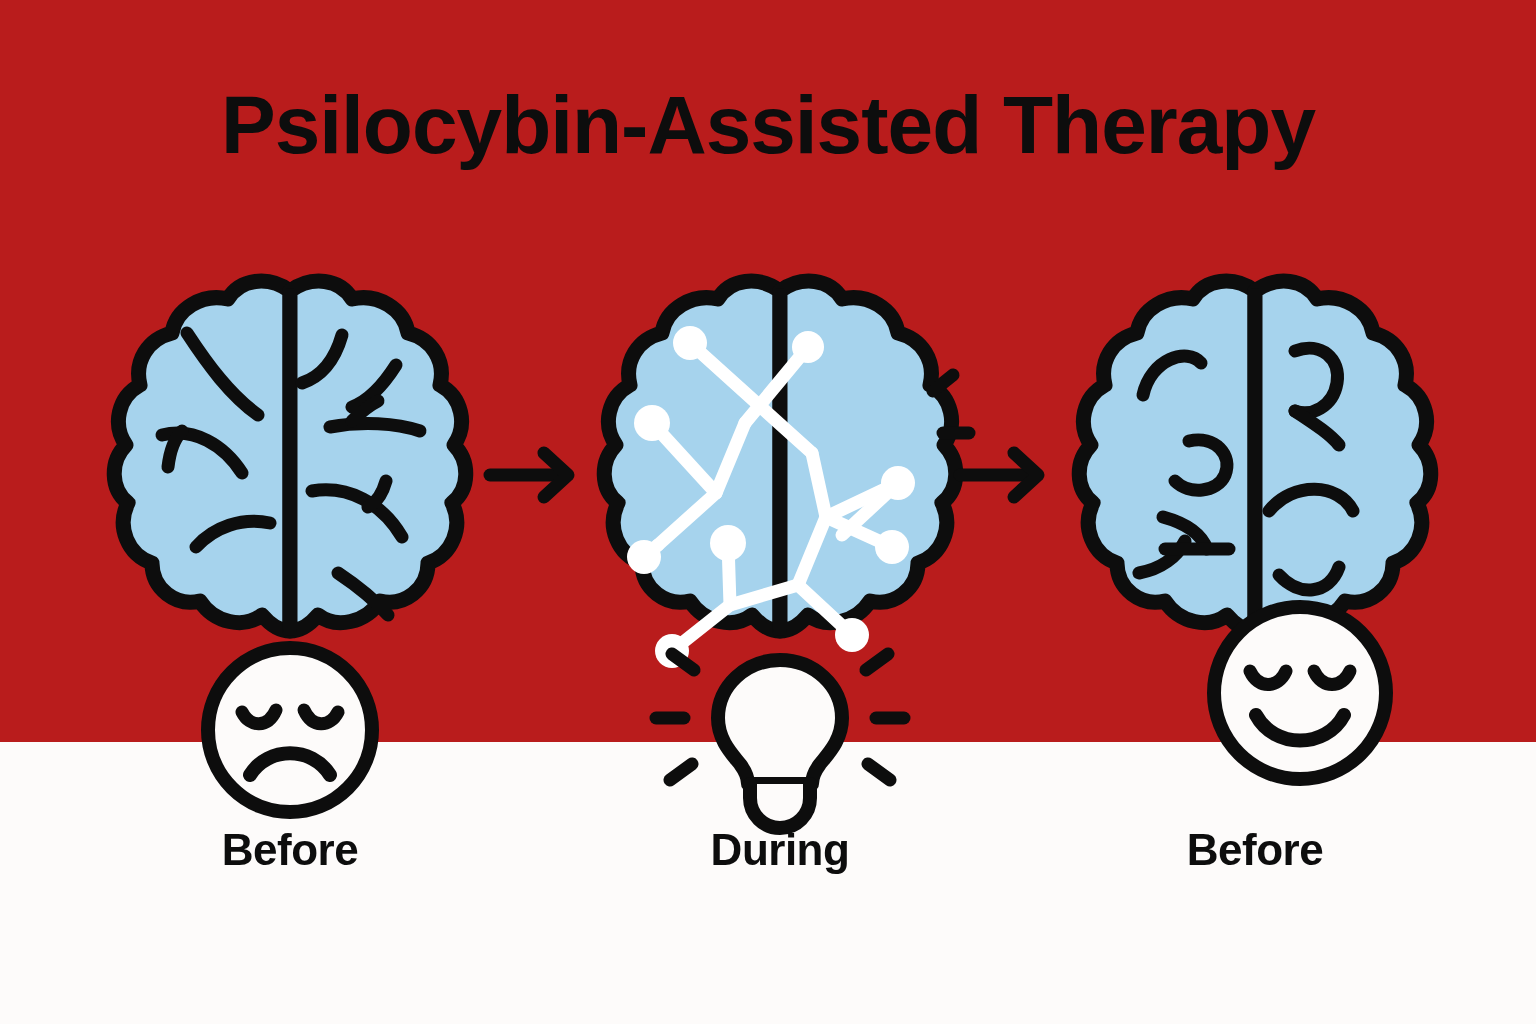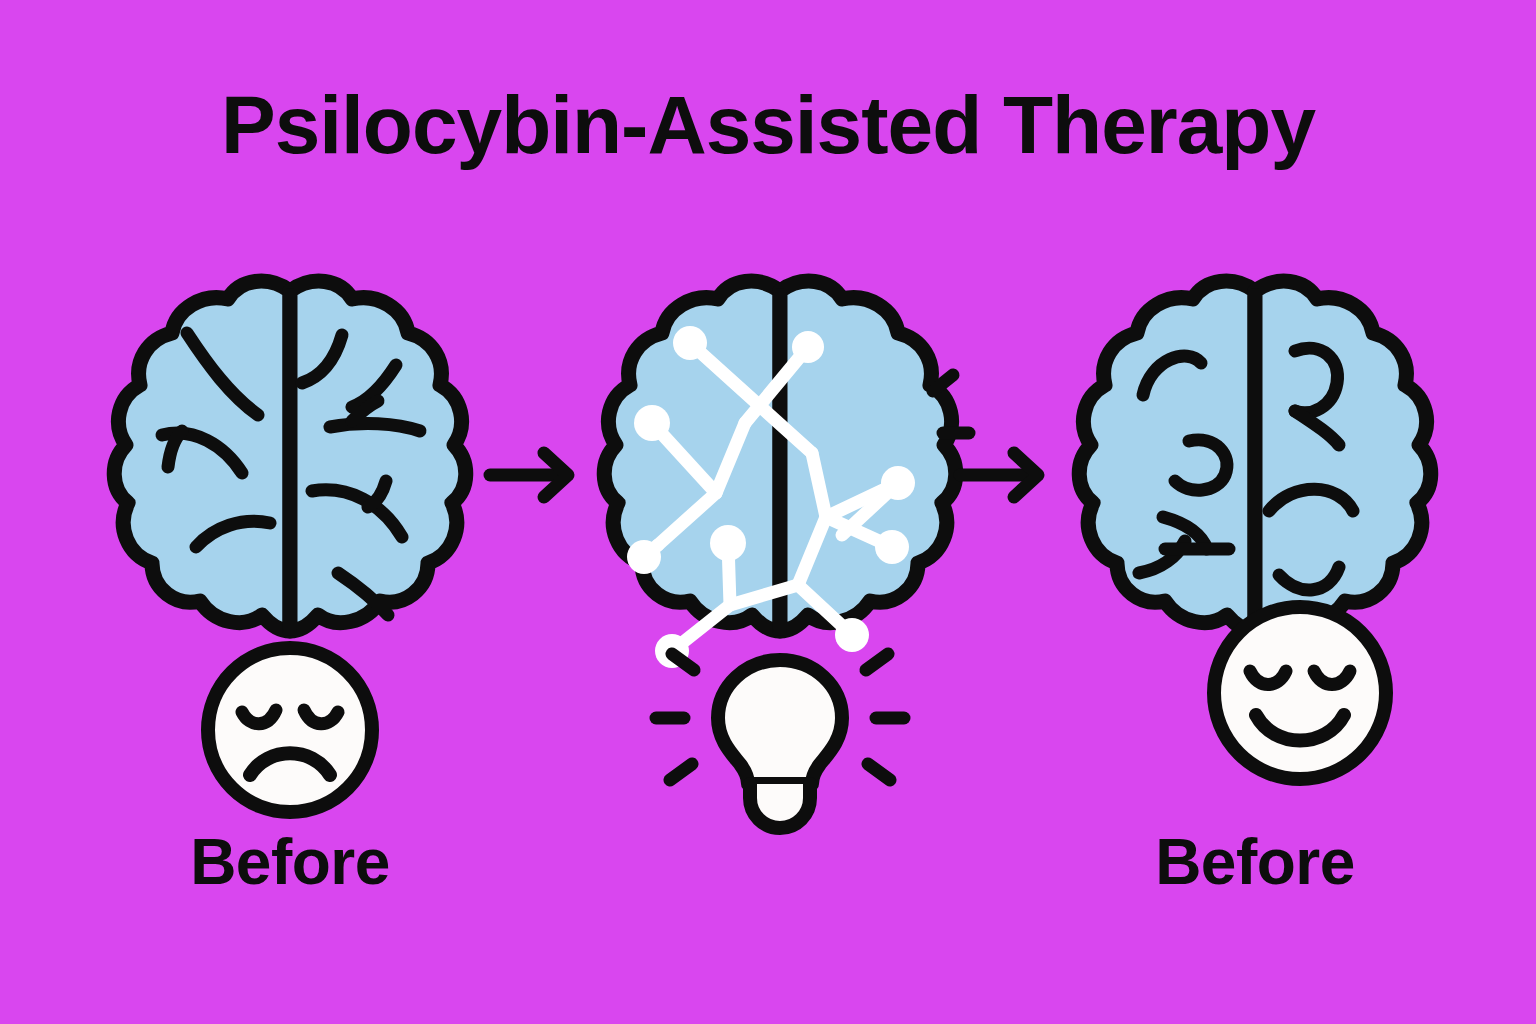--- a/index.html
+++ b/index.html
@@ -11,22 +11,22 @@
     width: 1536px;
     height: 1024px;
     font-family: "Liberation Sans", sans-serif;
     overflow: hidden;
     position: relative;
   }
   #infographic {
     position: absolute;
     inset: 0;
     width: 1536px;
-    height: 1024px;
-    background: #d946ef;
+    height: 742px;
+    background: #b91c1c;
   }
   .title {
     position: absolute;
     top: 82px;
     left: 0;
     width: 1536px;
     text-align: center;
     font-family: "Liberation Sans", sans-serif;
     font-weight: bold;
     font-size: 82px;
@@ -63,21 +63,21 @@
   .icon-after  { top: 330px; }
 
   .stage-label {
     position: absolute;
     top: 570px;
     left: 0;
     width: 400px;
     text-align: center;
     font-family: "Liberation Sans", sans-serif;
     font-weight: bold;
-    font-size: 64px;
+    font-size: 44px;
     color: #0d0d0d;
     letter-spacing: -0.5px;
   }
   .label-before { text-align: center; }
 
   .arrow {
     position: absolute;
     top: 440px;
     width: 110px;
     height: 70px;
@@ -252,20 +252,21 @@
             <path d="M108 -68 L86 -52"></path>
             <path d="M-124 -4 L-96 -4"></path>
             <path d="M124 -4 L96 -4"></path>
             <path d="M-110 58 L-88 42"></path>
             <path d="M110 58 L88 42"></path>
           </g>
         </g>
       </svg>
     </div>
 
+    <div class="stage-label">During</div>
   </div>
 
   <div class="sparks">
     <svg width="130" height="140" viewBox="0 0 130 140" xmlns="http://www.w3.org/2000/svg">
       <g stroke="#0d0d0d" stroke-width="13" stroke-linecap="round" fill="none">
         <path d="M28 36 L48 20"></path>
         <path d="M38 78 L64 78"></path>
       </g>
     </svg>
   </div>

